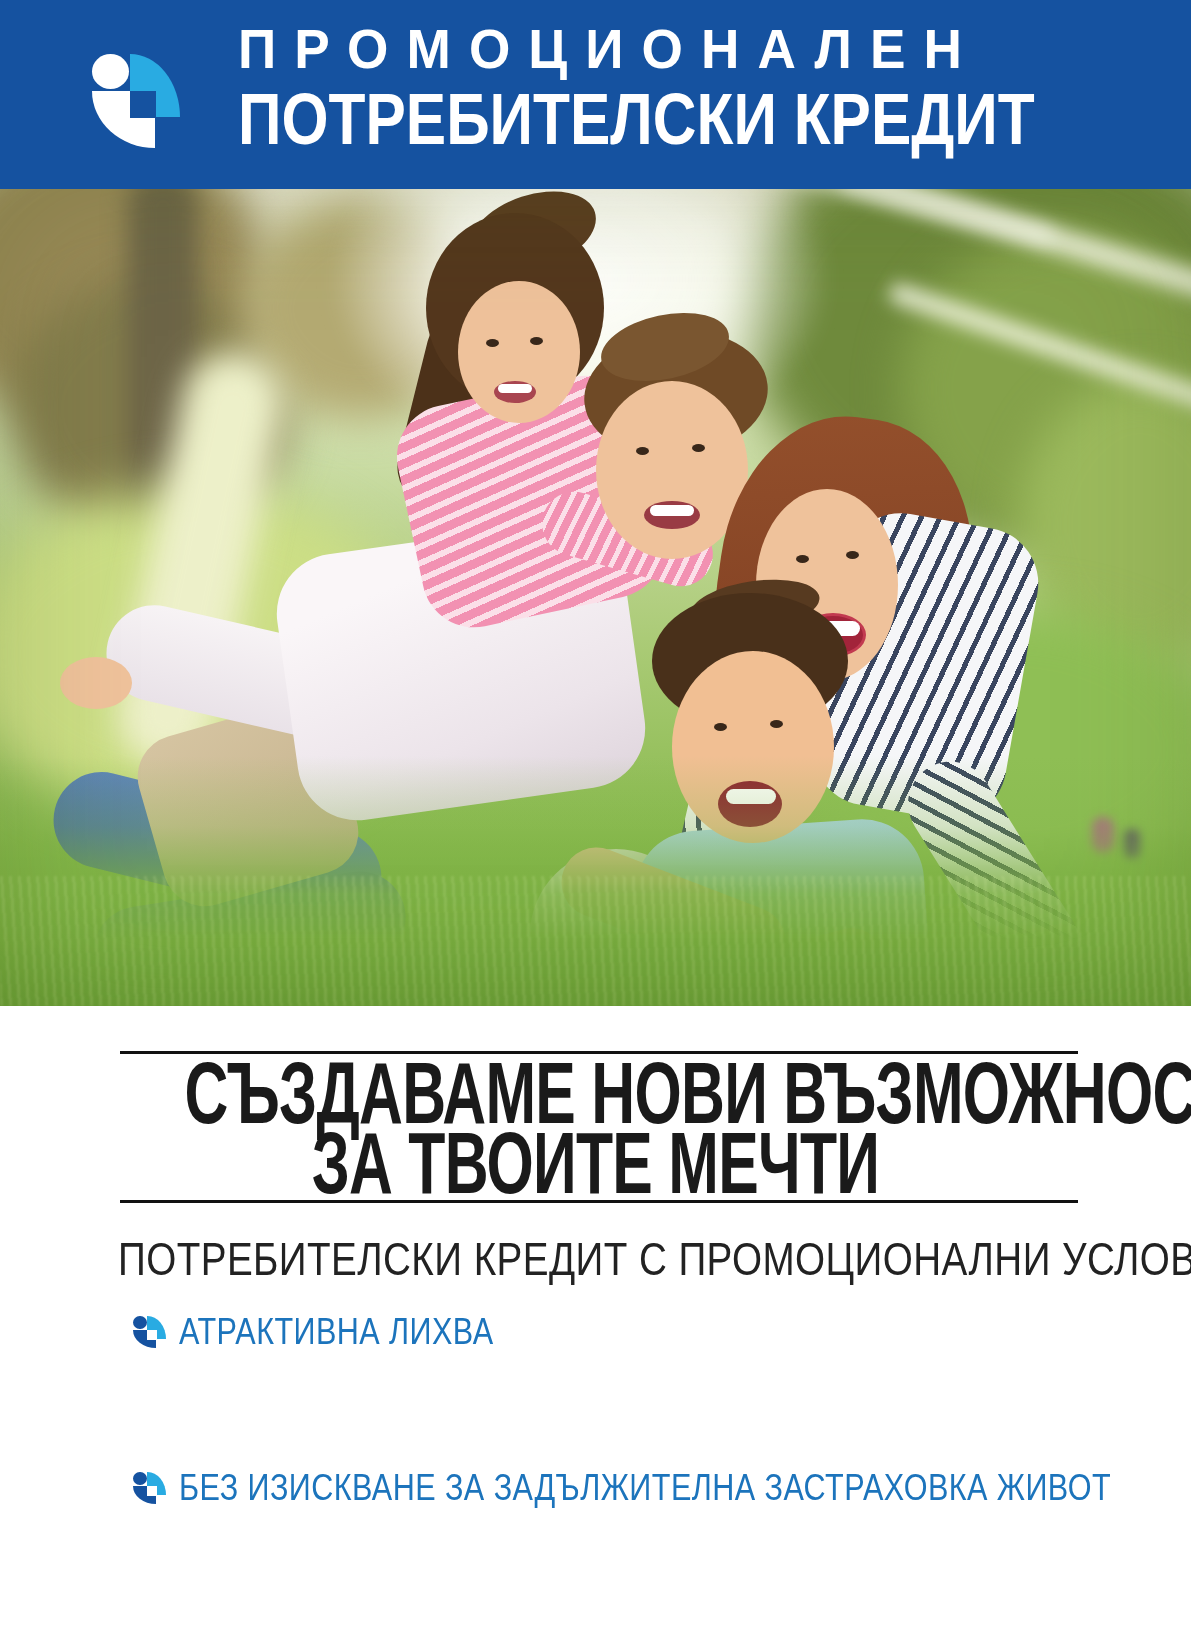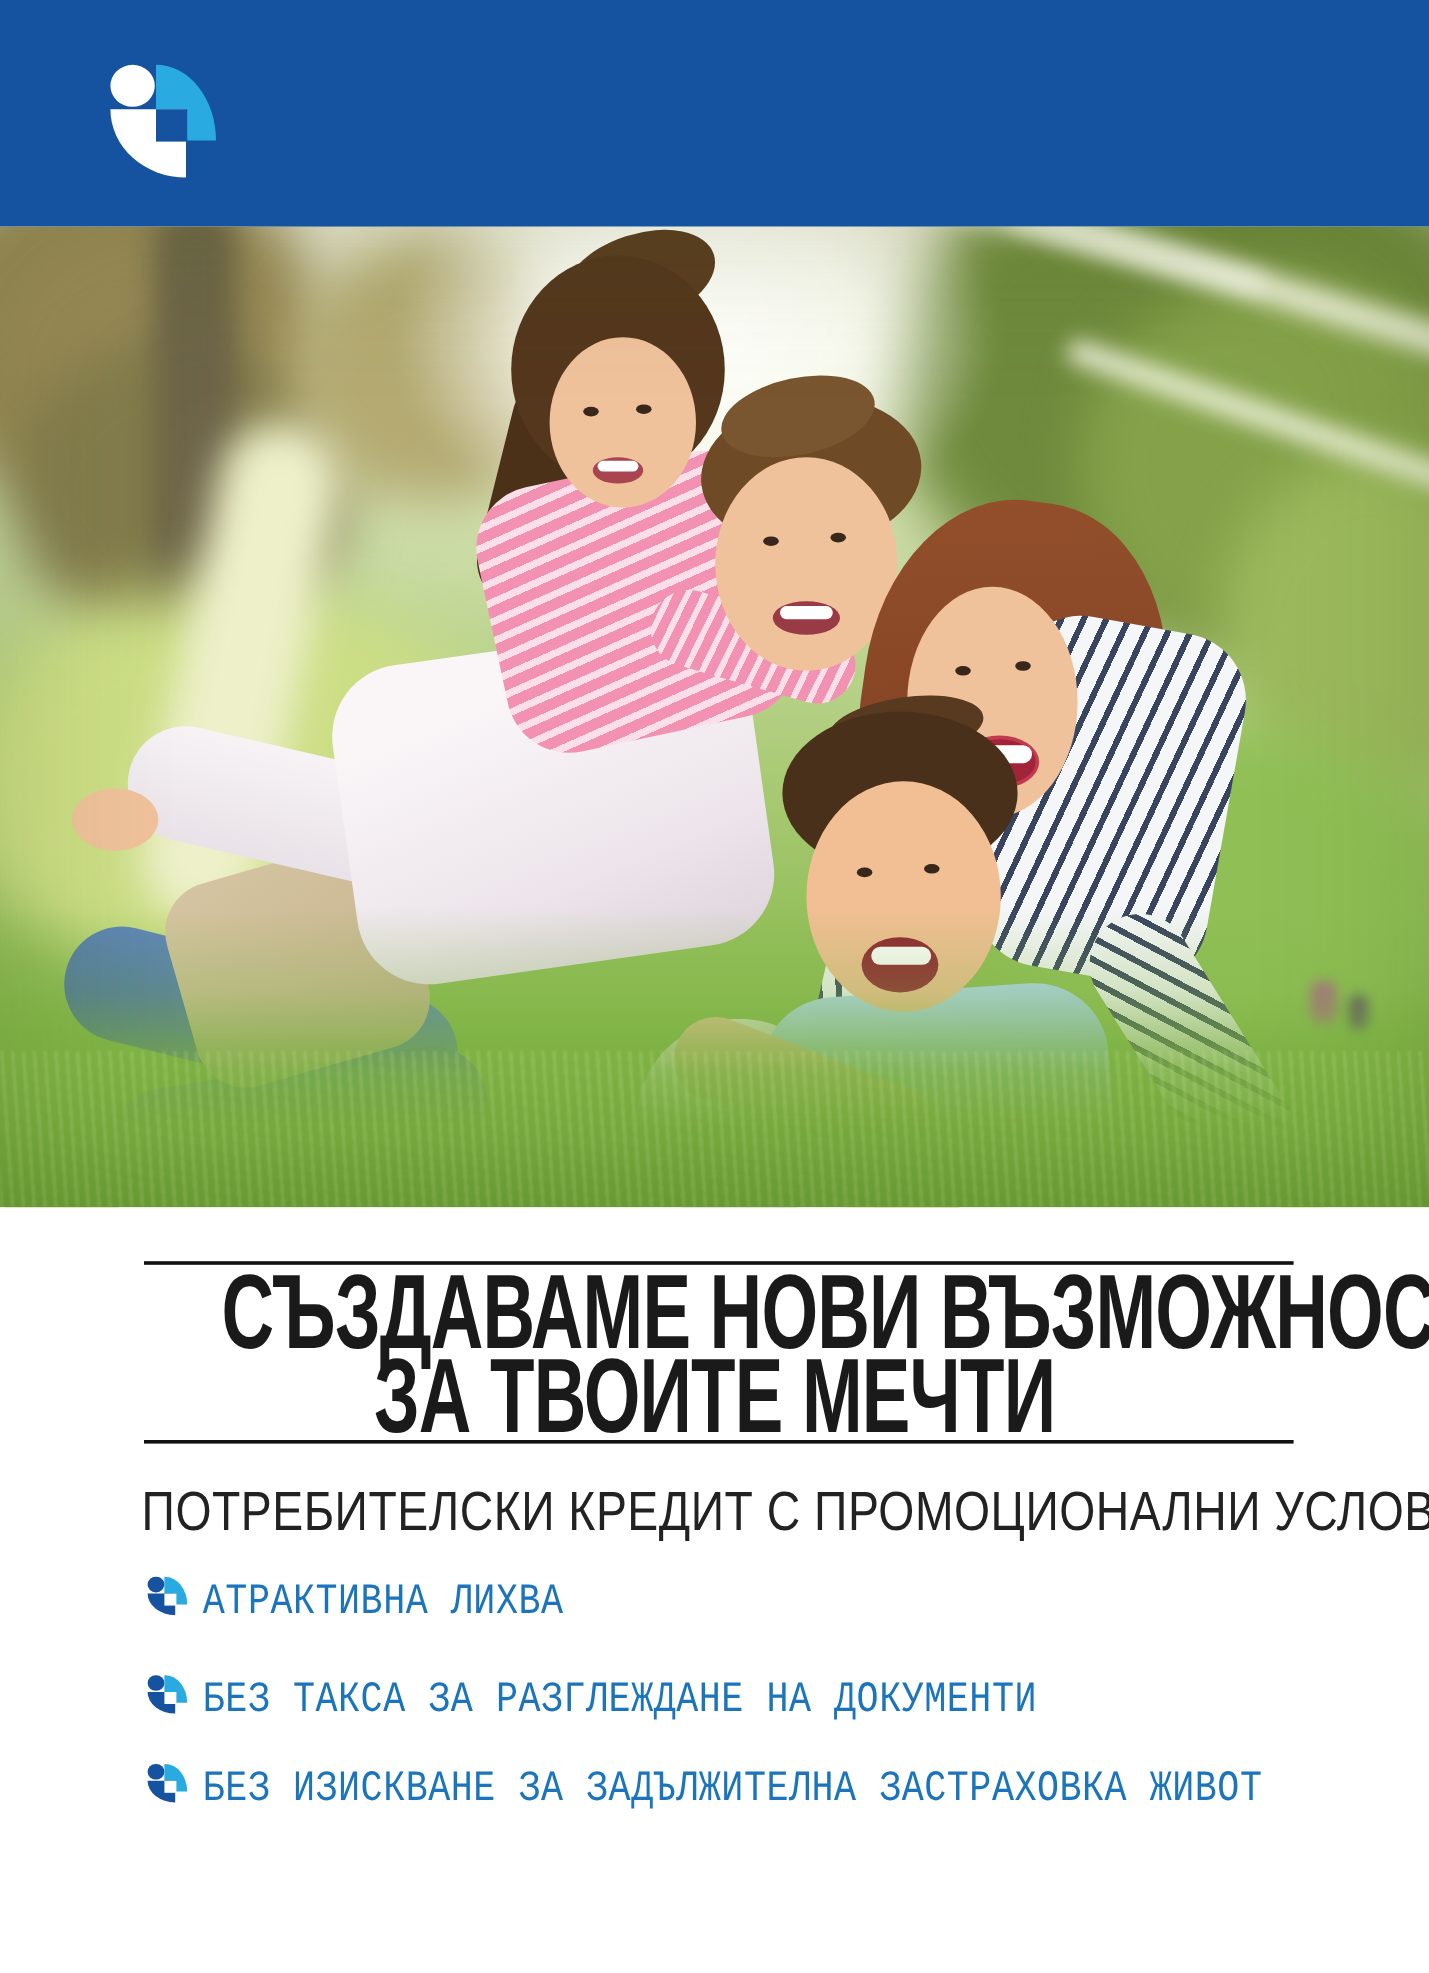--- a/index.html
+++ b/index.html
@@ -121,21 +121,21 @@
   .p-vign{inset:0;box-shadow:inset 0 0 140px rgba(70,90,25,0.22);}
   
   .rule{position:absolute;left:120px;width:958px;height:3px;background:#111;}
   .rule-top{top:1051px;} .rule-bottom{top:1200px;}
   .headline{position:absolute;left:0;top:1058px;width:1191px;text-align:center;color:var(--ink);}
   .headline-line{display:block;font-size:88px;font-weight:700;line-height:70px;white-space:nowrap;
         transform:scaleX(0.69);transform-origin:50% 50%;letter-spacing:-1px;}
   .subtitle{position:absolute;left:118px;top:1232px;font-size:46px;font-weight:400;color:#222;
         white-space:nowrap;transform:scaleX(0.84);transform-origin:left center;letter-spacing:0.5px;}
   
-  .benefit{position:absolute;left:123px;display:flex;height:36px;font-family:Liberation Mono, monospace;}
+  .benefit{position:absolute;left:133px;display:flex;align-items:center;height:36px;}
   .bf1{top:1314px;} .bf2{top:1396px;} .bf3{top:1470px;}
   .b-icon{position:relative;width:33px;height:32px;flex:0 0 33px;margin-right:13px;}
   .b-icon span{position:absolute;display:block;}
   .b-icon .i-circle{left:0;top:0;width:13.5px;height:13px;border-radius:50%;background:var(--blue);}
   .b-icon .i-quarter{left:14px;top:0;width:18.5px;height:23px;border-radius:0 100% 0 0;background:var(--lightblue);}
   .b-icon .i-bottom{left:0;top:14px;width:23px;height:18px;border-radius:0 0 0 100%;background:var(--blue);}
   .b-icon .i-notch{left:14px;top:14px;width:9.5px;height:9.5px;background:#fff;}
   .b-label{font-size:36px;color:var(--bullet-blue);white-space:nowrap;
         transform:scaleX(0.85);transform-origin:left center;letter-spacing:0.5px;}
   
@@ -149,20 +149,24 @@
 <body>
 
 <div class="page">
 
   <div class="header">
     <div class="logo">
       <div class="l-circle"></div>
       <div class="l-quarter"></div>
       <div class="l-bottom"></div>
       <div class="l-notch"></div>
+    </div>
+    <div class="header-titles">
+      <div class="ht1">ПРОМОЦИОНАЛЕН</div>
+      <div class="ht2">ПОТРЕБИТЕЛСКИ КРЕДИТ</div>
     </div>
   </div>
 
   <div class="photo">
     <div class="p-base"></div>
     <div class="p-blob b1"></div>
     <div class="p-blob b2"></div>
     <div class="p-blob b3"></div>
     <div class="p-blob b4"></div>
     <div class="p-blob b5"></div>
@@ -248,29 +252,20 @@
 
   <div class="benefit bf1">
     <div class="b-icon">
       <span class="i-circle"></span>
       <span class="i-quarter"></span>
       <span class="i-bottom"></span>
       <span class="i-notch"></span>
     </div>
     <span class="b-label">АТРАКТИВНА ЛИХВА</span>
   </div>
-  <div class="benefit bf2">
-    <div class="b-icon">
-      <span class="i-circle"></span>
-      <span class="i-quarter"></span>
-      <span class="i-bottom"></span>
-      <span class="i-notch"></span>
-    </div>
-    <span class="b-label">БЕЗ ТАКСА ЗА РАЗГЛЕЖДАНЕ НА ДОКУМЕНТИ</span>
-  </div>
   <div class="benefit bf3">
     <div class="b-icon">
       <span class="i-circle"></span>
       <span class="i-quarter"></span>
       <span class="i-bottom"></span>
       <span class="i-notch"></span>
     </div>
     <span class="b-label">БЕЗ ИЗИСКВАНЕ ЗА ЗАДЪЛЖИТЕЛНА ЗАСТРАХОВКА ЖИВОТ</span>
   </div>
 

